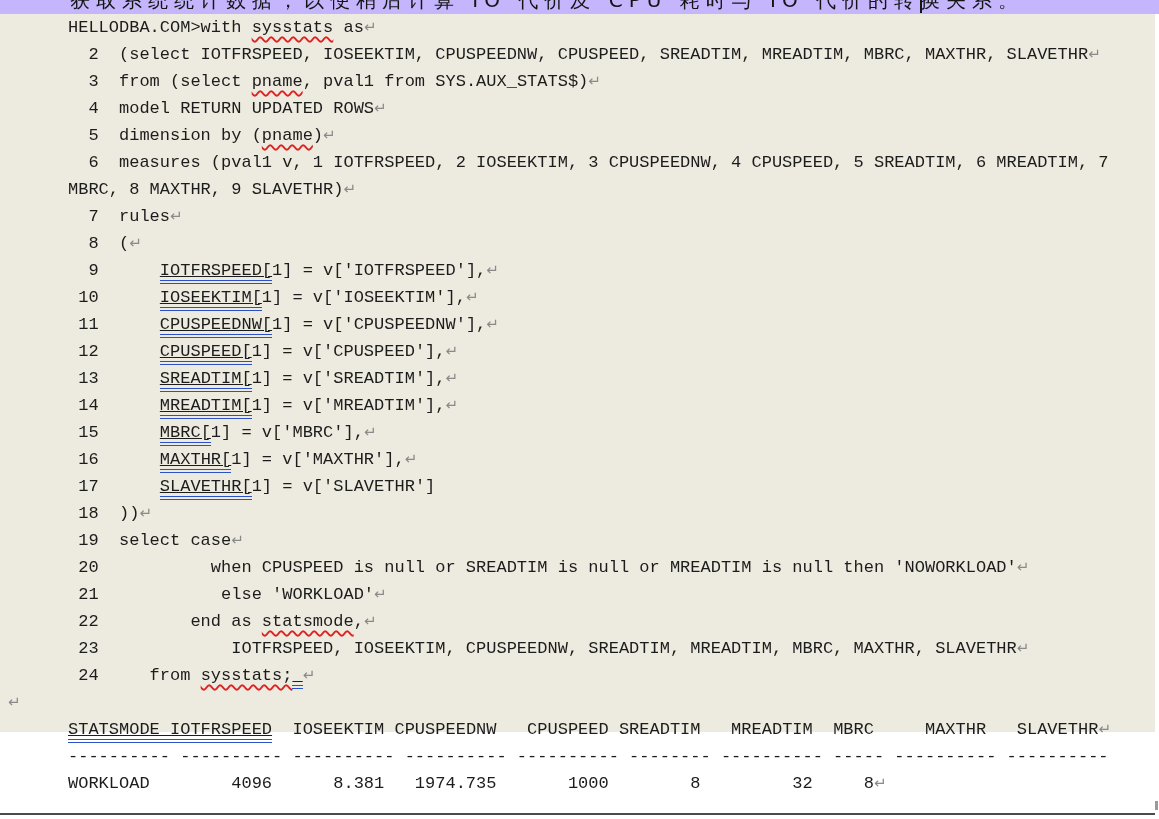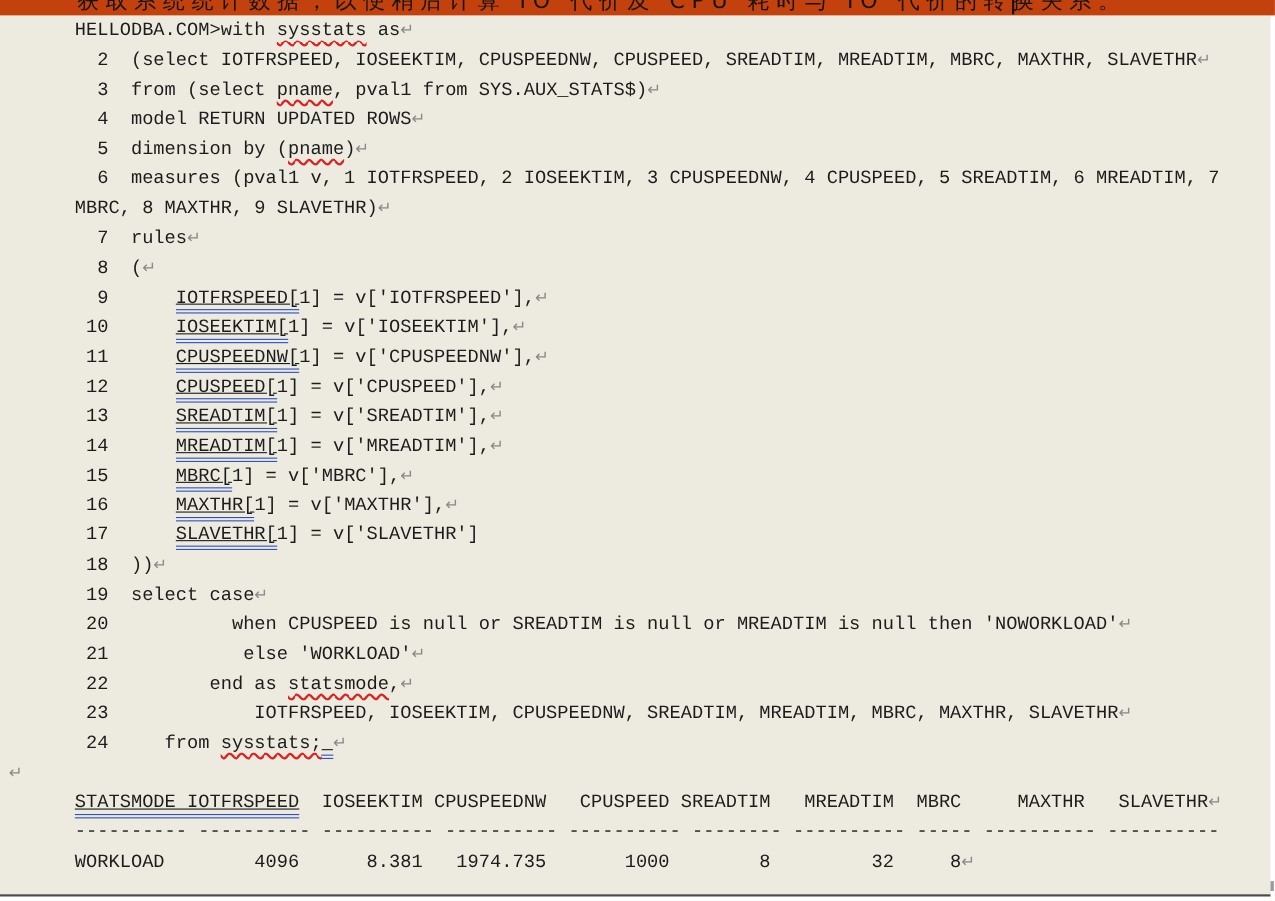--- a/index.html
+++ b/index.html
@@ -4,32 +4,32 @@
 <style>
   html,body{margin:0;padding:0;}
   body{
     width:1159px;height:819px;position:relative;overflow:hidden;
     background:#ffffff;
     font-family:"Liberation Mono","DejaVu Sans Mono",monospace;
   }
   
   .top-strip{
     position:absolute;top:0;left:0;width:1159px;height:14px;
-    background:#c2410c;overflow:hidden;z-index:3;
+    background:#c4b5fd;overflow:hidden;z-index:3;
   }
   .top-strip .cn{
     position:absolute;left:70px;top:-13px;white-space:nowrap;
     font-family:"DejaVu Sans",sans-serif;font-size:20px;letter-spacing:6px;color:#141414;
   }
   .text-cursor{
     position:absolute;left:920px;top:0;width:2px;height:13px;background:#141414;z-index:4;
   }
   
   .paper{
-    position:absolute;top:14px;left:0;width:1155px;height:799px;
+    position:absolute;top:14px;left:0;width:1155px;height:718px;
     background:#edeadf;z-index:1;
   }
   .doc{
     position:absolute;top:0;left:0;width:1155px;
     font-size:17px;line-height:27px;color:#1c1c1c;white-space:pre;
   }
   .line{height:27px;padding-left:68px;}
   .line.no-indent{padding-left:8px;}
   .sp-red{
     text-decoration-line:underline;

